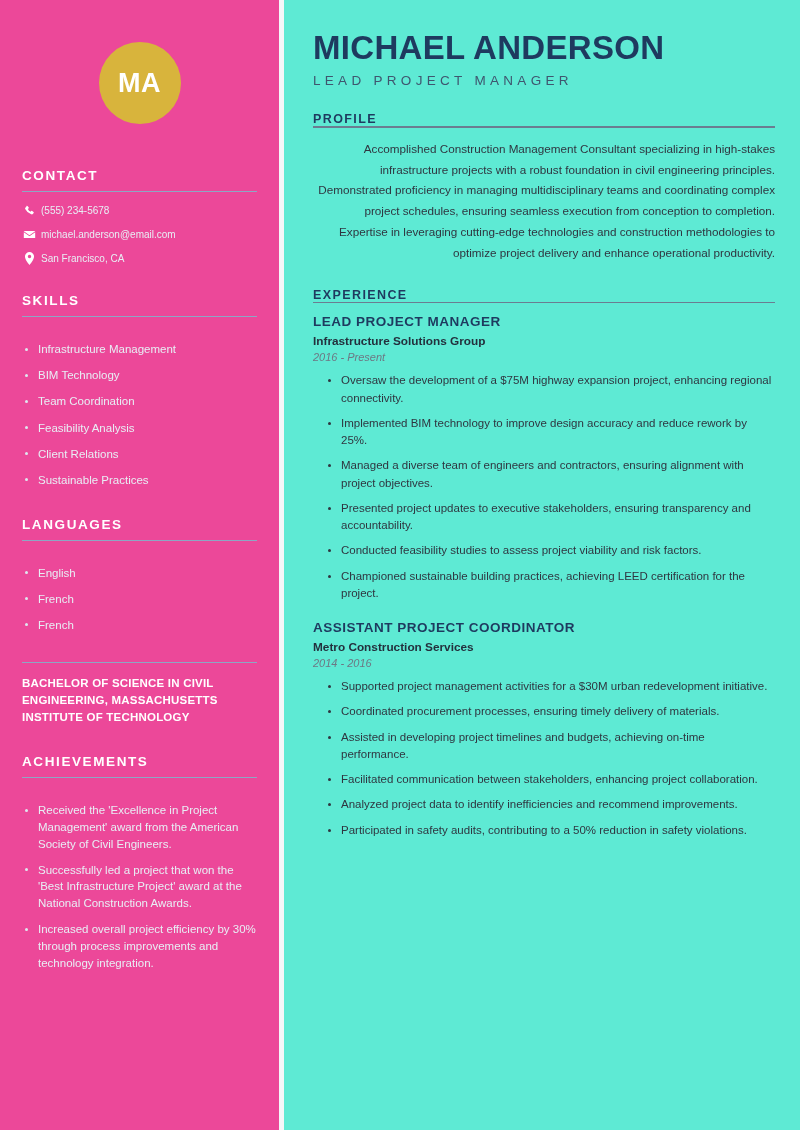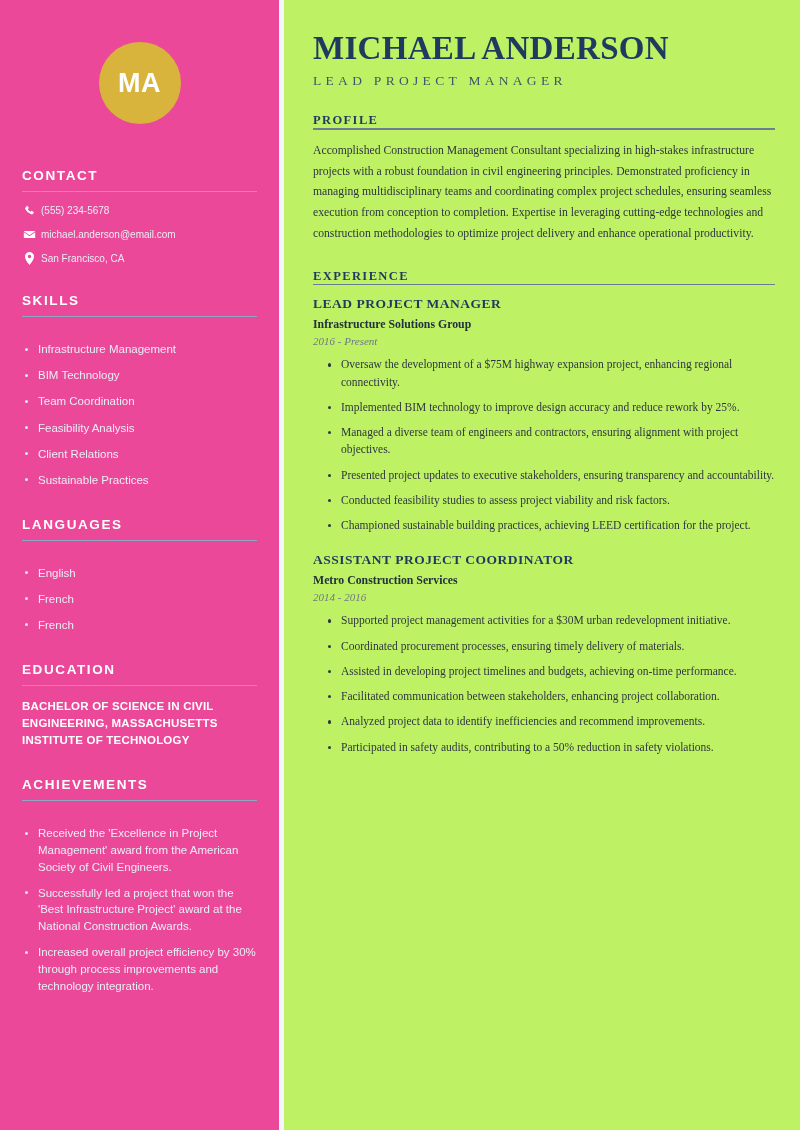--- a/index.html
+++ b/index.html
@@ -114,23 +114,22 @@
     font-size: 11.5px;
     font-weight: bold;
     line-height: 1.5;
     color: #ffffff;
     letter-spacing: 0.2px;
   }
 
   
   .main {
     flex: 1 1 auto;
-    background: #bef264;
+    background: #5eead4;
     padding: 30px 25px 0 29px;
-    font-family: Liberation Serif, serif;
   }
 
   .name {
     font-size: 33px;
     font-weight: bold;
     color: #1e3a5f;
     letter-spacing: 0.3px;
     line-height: 1.1;
   }
   .role {
@@ -151,21 +150,21 @@
   .main-rule {
     height: 1.5px;
     background: #6b7d91;
     margin-bottom: 11px;
   }
 
   .profile-text {
     font-size: 11.7px;
     line-height: 1.78;
     color: #2f3640;
-    text-align: left;
+    text-align: right;
     margin-top: 8px;
   }
 
   .job { margin-bottom: 4px; }
   .job + .job { margin-top: 18px; }
 
   .job-title {
     font-size: 13.5px;
     font-weight: bold;
     color: #1e3a5f;
@@ -270,21 +269,20 @@
       <div class="side-heading">LANGUAGES</div>
       <div class="side-rule"></div>
       <ul class="side-list">
         <li>English</li>
         <li>French</li>
         <li>French</li>
       </ul>
     </section>
 
     <section class="side-section">
-      <div class="side-heading">EDUCATION</div>
       <div class="side-rule"></div>
       <div class="edu-block">BACHELOR OF SCIENCE IN CIVIL ENGINEERING, MASSACHUSETTS INSTITUTE OF TECHNOLOGY</div>
     </section>
 
     <section class="side-section">
       <div class="side-heading">ACHIEVEMENTS</div>
       <div class="side-rule"></div>
       <ul class="side-list">
         <li>Received the 'Excellence in Project Management' award from the American Society of Civil Engineers.</li>
         <li>Successfully led a project that won the 'Best Infrastructure Project' award at the National Construction Awards.</li>

